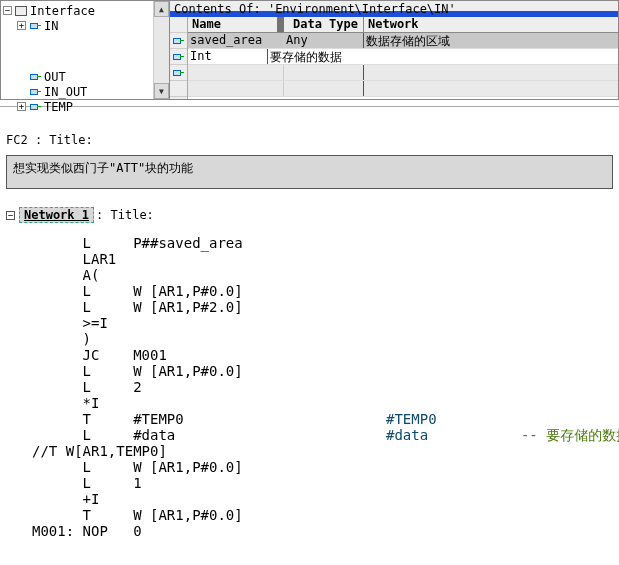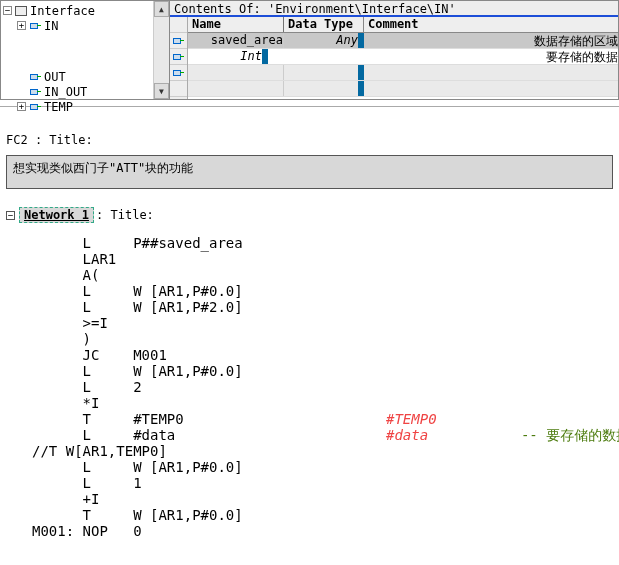--- a/index.html
+++ b/index.html
@@ -100,21 +100,21 @@
     color: #333;
   }
   .right-panel {
     flex: 1;
     display: flex;
     flex-direction: column;
   }
   .path-bar {
     height: 16px;
     background: #eee;
-    border-bottom: 2px solid #1d4ed8;
+    border-bottom: 6px solid #1d4ed8;
     padding-left: 4px;
     line-height: 16px;
     font-family: monospace;
   }
   .grid-wrap {
     flex: 1;
     position: relative;
     display: flex;
     background: #fff;
   }
@@ -130,32 +130,31 @@
   }
   .grid {
     flex: 1;
   }
   .grid-header {
     display: flex;
     background: #eee;
     height: 16px;
     border-bottom: 1px solid #888;
   }
-  .col-name { width: 96px; border-right: 1px solid #737373; padding-left: 4px; font-weight: bold; font-family: monospace;}
-  .col-type { width: 80px; border-right: 1px solid #888; padding-left: 4px; font-weight: bold; font-family: monospace;}
+  .col-name { width: 96px; border-right: 7px solid #737373; padding-left: 4px; font-weight: bold; font-family: monospace;}
+  .col-type { width: 80px; border-right: 1px solid #888; padding-left: 4px; font-weight: bold; font-family: monospace; text-align: center;}
   .col-comment { flex: 1; padding-left: 4px; font-weight: bold; font-family: monospace;}
   .grid-row {
     display: flex;
     height: 16px;
     border-bottom: 1px solid #ddd;
-    text-align: right;
   }
   .grid-row.sel { background: #c8c8c8; }
   .cell-name { width: 96px; border-right: 1px solid #ccc; padding-left: 2px; font-family: monospace;}
-  .cell-type { width: 80px; border-right: 6px solid #0369a1; padding-left: 2px; font-family: monospace; font-style: italic;}
+  .cell-type { width: 80px; border-right: 1px solid #0369a1; padding-left: 2px; font-family: monospace;}
   .cell-comment { flex: 1; padding-left: 2px; font-family: monospace;}
   .grid-row.blank { background: #eaeaea; }
   .code-area {
     padding: 8px 6px 6px 6px;
     border-top: 1px solid #aaa;
     margin-top: 6px;
     font-family: monospace;
   }
   .fc-line {
     margin: 18px 0 8px 0;
@@ -188,21 +187,21 @@
     text-decoration: underline;
     font-weight: bold;
     margin-right: 2px;
   }
   pre.code {
     margin: 0 0 0 26px;
     font-family: monospace;
     font-size: 14px;
     line-height: 16px;
   }
-  .kw-teal { color: #ef4444; font-style: italic; }
+  .kw-teal { color: #0c4a6e; }
   .kw-olive { color: #4d7c0f; }
 </style>
 </head>
 <body>
 
 <div class="top-panel">
 
   <div class="tree-panel">
     <div class="tree-content">
       <div class="tree-row">
@@ -252,21 +251,21 @@
           </div>
         <div class="gutter-cell">
             <span class="pin-icon"></span>
           </div>
         <div class="gutter-cell"></div>
       </div>
       <div class="grid">
         <div class="grid-header">
           <div class="col-name">Name</div>
           <div class="col-type">Data Type</div>
-          <div class="col-comment">Comment</div>
+          <div class="col-comment">Network</div>
         </div>
         <div id="grid-rows">
             <div class="grid-row sel">
               <div class="cell-name">saved_area</div>
               <div class="cell-type">Any</div>
               <div class="cell-comment">数据存储的区域</div>
             </div>
             <div class="grid-row">
               <div class="cell-type">Int</div>
               <div class="cell-comment">要存储的数据</div>

